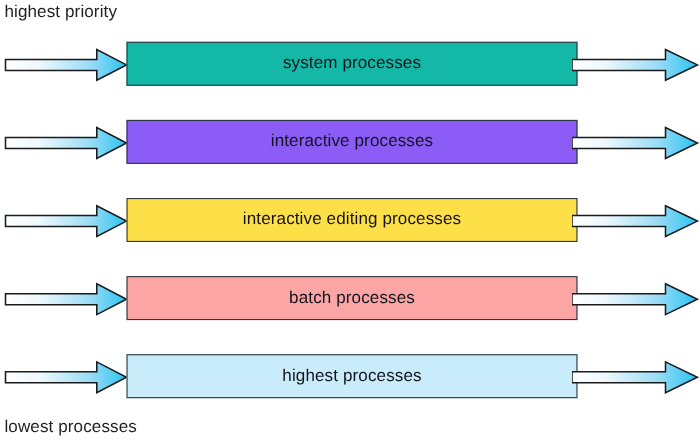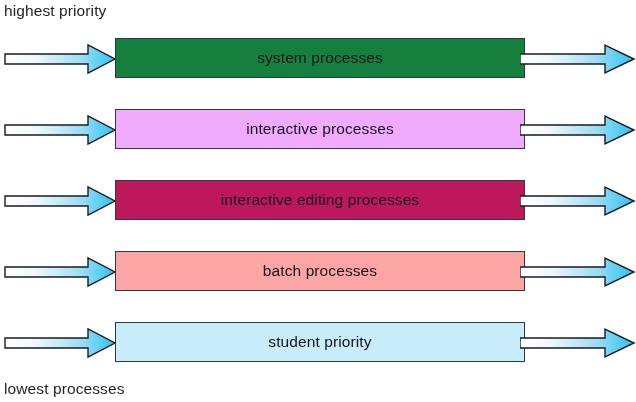--- a/index.html
+++ b/index.html
@@ -89,21 +89,21 @@
           <defs>
             <linearGradient id="gin0" x1="0" y1="0" x2="1" y2="0">
               <stop offset="0%" stop-color="#ffffff"></stop>
               <stop offset="28%" stop-color="#eef8fd"></stop>
               <stop offset="70%" stop-color="#9adcf5"></stop>
               <stop offset="100%" stop-color="#29c3f2"></stop>
             </linearGradient>
           </defs>
           <path d="M5,16 L88,16 L88,7 L115,21 L88,35 L88,26 L5,26 Z" fill="url(#gin0)" stroke="#1b1b1b" stroke-width="1.4" stroke-linejoin="miter"></path>
         </svg>
-        <div class="queue-box" style="background: #15803d; border-color: rgb(43, 58, 66);">
+        <div class="queue-box" style="background: #14b8a6; border-color: rgb(43, 58, 66);">
           <span class="queue-box-label">system processes</span>
         </div>
         <svg class="arrow-svg arrow-out" viewBox="0 0 116 42" width="116" height="42">
           <defs>
             <linearGradient id="gout0" x1="0" y1="0" x2="1" y2="0">
               <stop offset="0%" stop-color="#ffffff"></stop>
               <stop offset="26%" stop-color="#eef8fd"></stop>
               <stop offset="68%" stop-color="#9adcf5"></stop>
               <stop offset="100%" stop-color="#29c3f2"></stop>
             </linearGradient>
@@ -116,21 +116,21 @@
           <defs>
             <linearGradient id="gin1" x1="0" y1="0" x2="1" y2="0">
               <stop offset="0%" stop-color="#ffffff"></stop>
               <stop offset="28%" stop-color="#eef8fd"></stop>
               <stop offset="70%" stop-color="#9adcf5"></stop>
               <stop offset="100%" stop-color="#29c3f2"></stop>
             </linearGradient>
           </defs>
           <path d="M5,16 L88,16 L88,7 L115,21 L88,35 L88,26 L5,26 Z" fill="url(#gin1)" stroke="#1b1b1b" stroke-width="1.4" stroke-linejoin="miter"></path>
         </svg>
-        <div class="queue-box" style="background: #f0abfc; border-color: rgb(43, 58, 66);">
+        <div class="queue-box" style="background: #8b5cf6; border-color: rgb(43, 58, 66);">
           <span class="queue-box-label">interactive processes</span>
         </div>
         <svg class="arrow-svg arrow-out" viewBox="0 0 116 42" width="116" height="42">
           <defs>
             <linearGradient id="gout1" x1="0" y1="0" x2="1" y2="0">
               <stop offset="0%" stop-color="#ffffff"></stop>
               <stop offset="26%" stop-color="#eef8fd"></stop>
               <stop offset="68%" stop-color="#9adcf5"></stop>
               <stop offset="100%" stop-color="#29c3f2"></stop>
             </linearGradient>
@@ -143,21 +143,21 @@
           <defs>
             <linearGradient id="gin2" x1="0" y1="0" x2="1" y2="0">
               <stop offset="0%" stop-color="#ffffff"></stop>
               <stop offset="28%" stop-color="#eef8fd"></stop>
               <stop offset="70%" stop-color="#9adcf5"></stop>
               <stop offset="100%" stop-color="#29c3f2"></stop>
             </linearGradient>
           </defs>
           <path d="M5,16 L88,16 L88,7 L115,21 L88,35 L88,26 L5,26 Z" fill="url(#gin2)" stroke="#1b1b1b" stroke-width="1.4" stroke-linejoin="miter"></path>
         </svg>
-        <div class="queue-box" style="background: #be185d; border-color: rgb(43, 58, 66);">
+        <div class="queue-box" style="background: #fde047; border-color: rgb(43, 58, 66);">
           <span class="queue-box-label">interactive editing processes</span>
         </div>
         <svg class="arrow-svg arrow-out" viewBox="0 0 116 42" width="116" height="42">
           <defs>
             <linearGradient id="gout2" x1="0" y1="0" x2="1" y2="0">
               <stop offset="0%" stop-color="#ffffff"></stop>
               <stop offset="26%" stop-color="#eef8fd"></stop>
               <stop offset="68%" stop-color="#9adcf5"></stop>
               <stop offset="100%" stop-color="#29c3f2"></stop>
             </linearGradient>
@@ -198,21 +198,21 @@
             <linearGradient id="gin4" x1="0" y1="0" x2="1" y2="0">
               <stop offset="0%" stop-color="#ffffff"></stop>
               <stop offset="28%" stop-color="#eef8fd"></stop>
               <stop offset="70%" stop-color="#9adcf5"></stop>
               <stop offset="100%" stop-color="#29c3f2"></stop>
             </linearGradient>
           </defs>
           <path d="M5,16 L88,16 L88,7 L115,21 L88,35 L88,26 L5,26 Z" fill="url(#gin4)" stroke="#1b1b1b" stroke-width="1.4" stroke-linejoin="miter"></path>
         </svg>
         <div class="queue-box" style="background: rgb(200, 236, 250); border-color: rgb(43, 58, 66);">
-          <span class="queue-box-label">student priority</span>
+          <span class="queue-box-label">highest processes</span>
         </div>
         <svg class="arrow-svg arrow-out" viewBox="0 0 116 42" width="116" height="42">
           <defs>
             <linearGradient id="gout4" x1="0" y1="0" x2="1" y2="0">
               <stop offset="0%" stop-color="#ffffff"></stop>
               <stop offset="26%" stop-color="#eef8fd"></stop>
               <stop offset="68%" stop-color="#9adcf5"></stop>
               <stop offset="100%" stop-color="#29c3f2"></stop>
             </linearGradient>
           </defs>

